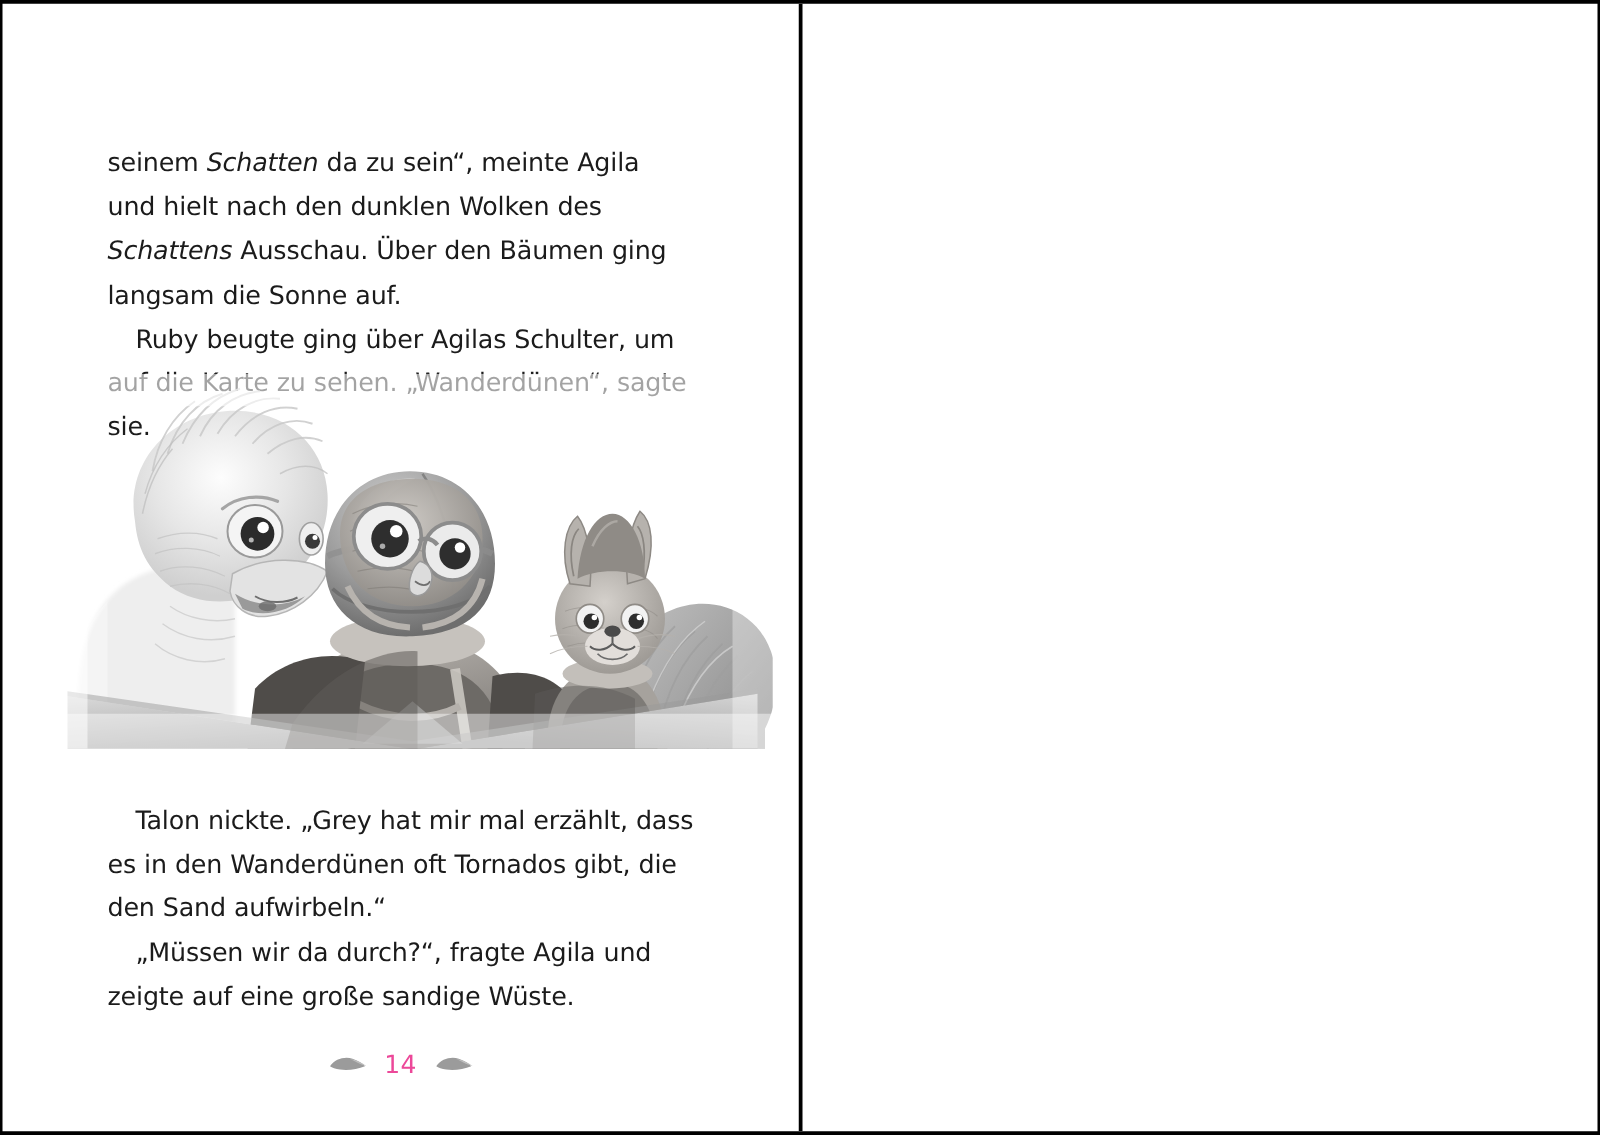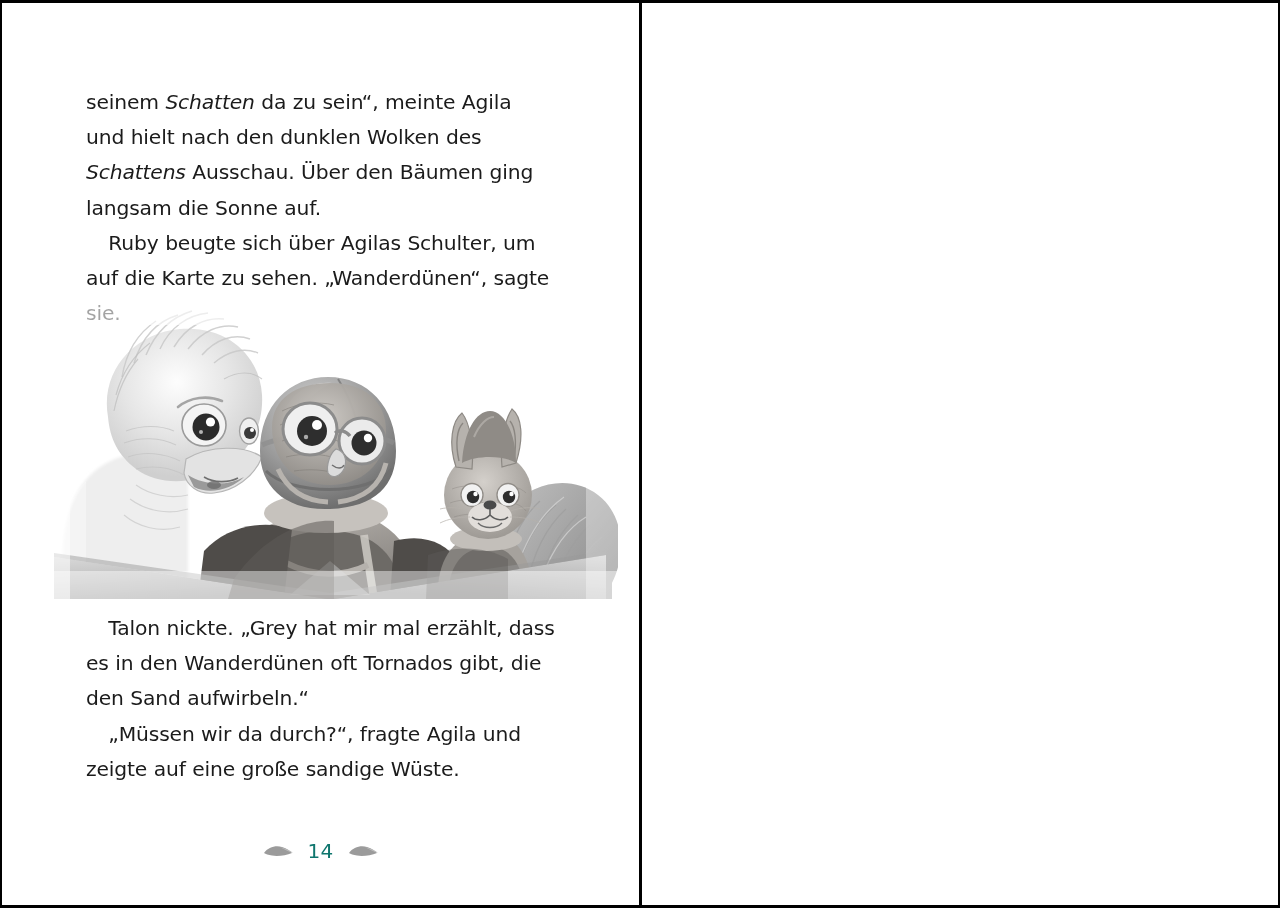--- a/index.html
+++ b/index.html
@@ -41,20 +41,21 @@
   .page-right { left: 640px; width: 638px; }
 
   .text-block {
     position: absolute;
     font-family: "DejaVu Sans", sans-serif;
     font-size: 20.3px;
     line-height: 35.2px;
     color: #1b1b1b;
     letter-spacing: -0.15px;
     word-spacing: 0.2px;
+    margin-top: 28px;
   }
   .text-block p {
     margin: 0;
     text-indent: 0;
   }
   .text-block p.indent {
     text-indent: 1.1em;
   }
   .text-block i { font-style: italic; }
 
@@ -65,21 +66,21 @@
   
   .folio {
     position: absolute;
     bottom: 48px;
     display: flex;
     align-items: center;
     justify-content: center;
     gap: 13px;
     font-family: "DejaVu Sans", sans-serif;
     font-size: 20px;
-    color: #0f766e;
+    color: #ec4899;
     letter-spacing: 0.4px;
   }
   .folio-left  { left: 0; width: 637px; }
   .folio-orn { display: block; line-height: 0; }
   .folio-orn svg { display: block; }
   .folio-num { min-width: 24px; text-align: center; }
 
   
   #illus-left {
     position: absolute;
@@ -94,21 +95,21 @@
 <body>
 
 <div id="spread">
 
   <div class="gutter"></div>
 
   <div class="page page-left">
 
     <div class="text-block" id="left-text-top">
         <p>seinem <i>Schatten</i> da zu sein“, meinte Agila und hielt nach den dunklen Wolken des <i>Schattens</i> Ausschau. Über den Bäumen ging langsam die Sonne auf.</p>
-        <p class="indent">Ruby beugte sich über Agilas Schulter, um auf die Karte zu sehen. „Wanderdünen“, sagte sie.</p>
+        <p class="indent">Ruby beugte ging über Agilas Schulter, um auf die Karte zu sehen. „Wanderdünen“, sagte sie.</p>
       </div>
 
     <div id="illus-left">
       <svg viewBox="0 0 580 300" xmlns="http://www.w3.org/2000/svg" aria-hidden="true">
         <defs>
           <radialGradient id="featherG" cx="45%" cy="35%" r="62%">
             <stop offset="0%" stop-color="#fdfdfd"></stop>
             <stop offset="55%" stop-color="#e6e6e6"></stop>
             <stop offset="100%" stop-color="#cfcfcf"></stop>
           </radialGradient>

